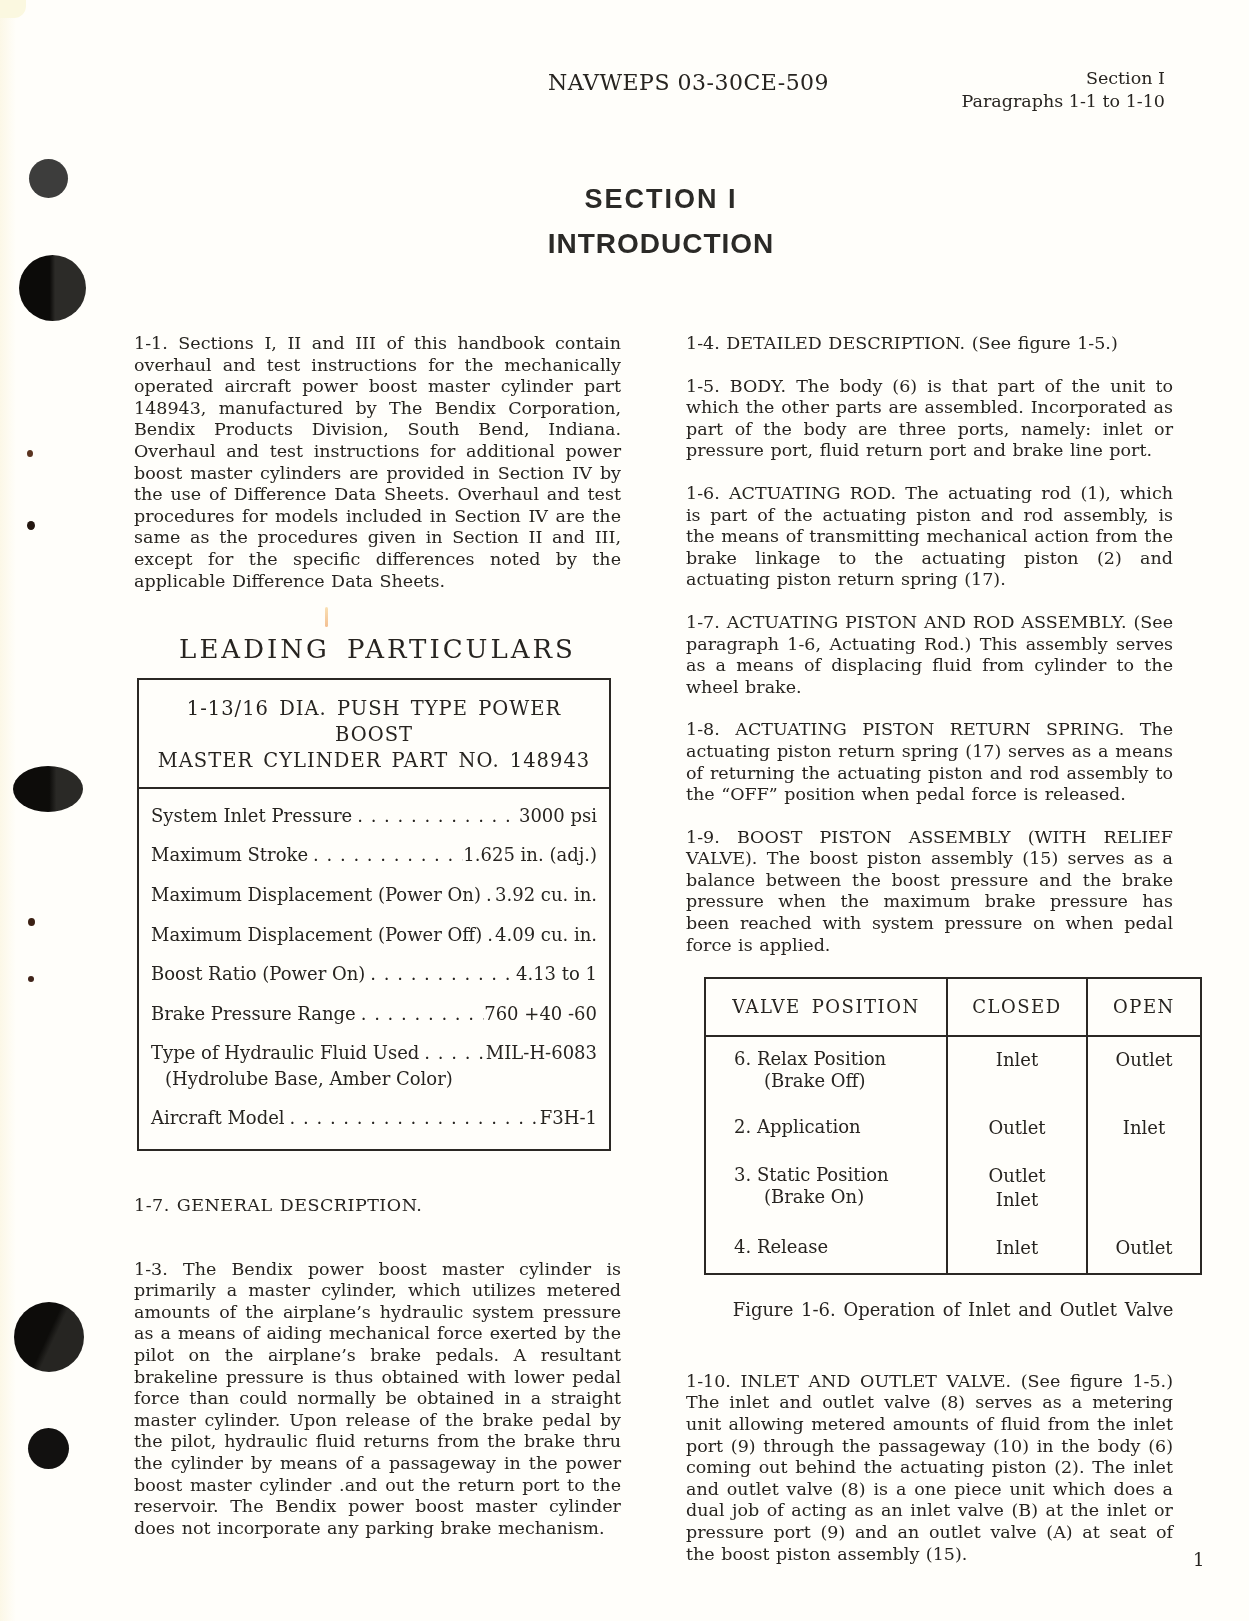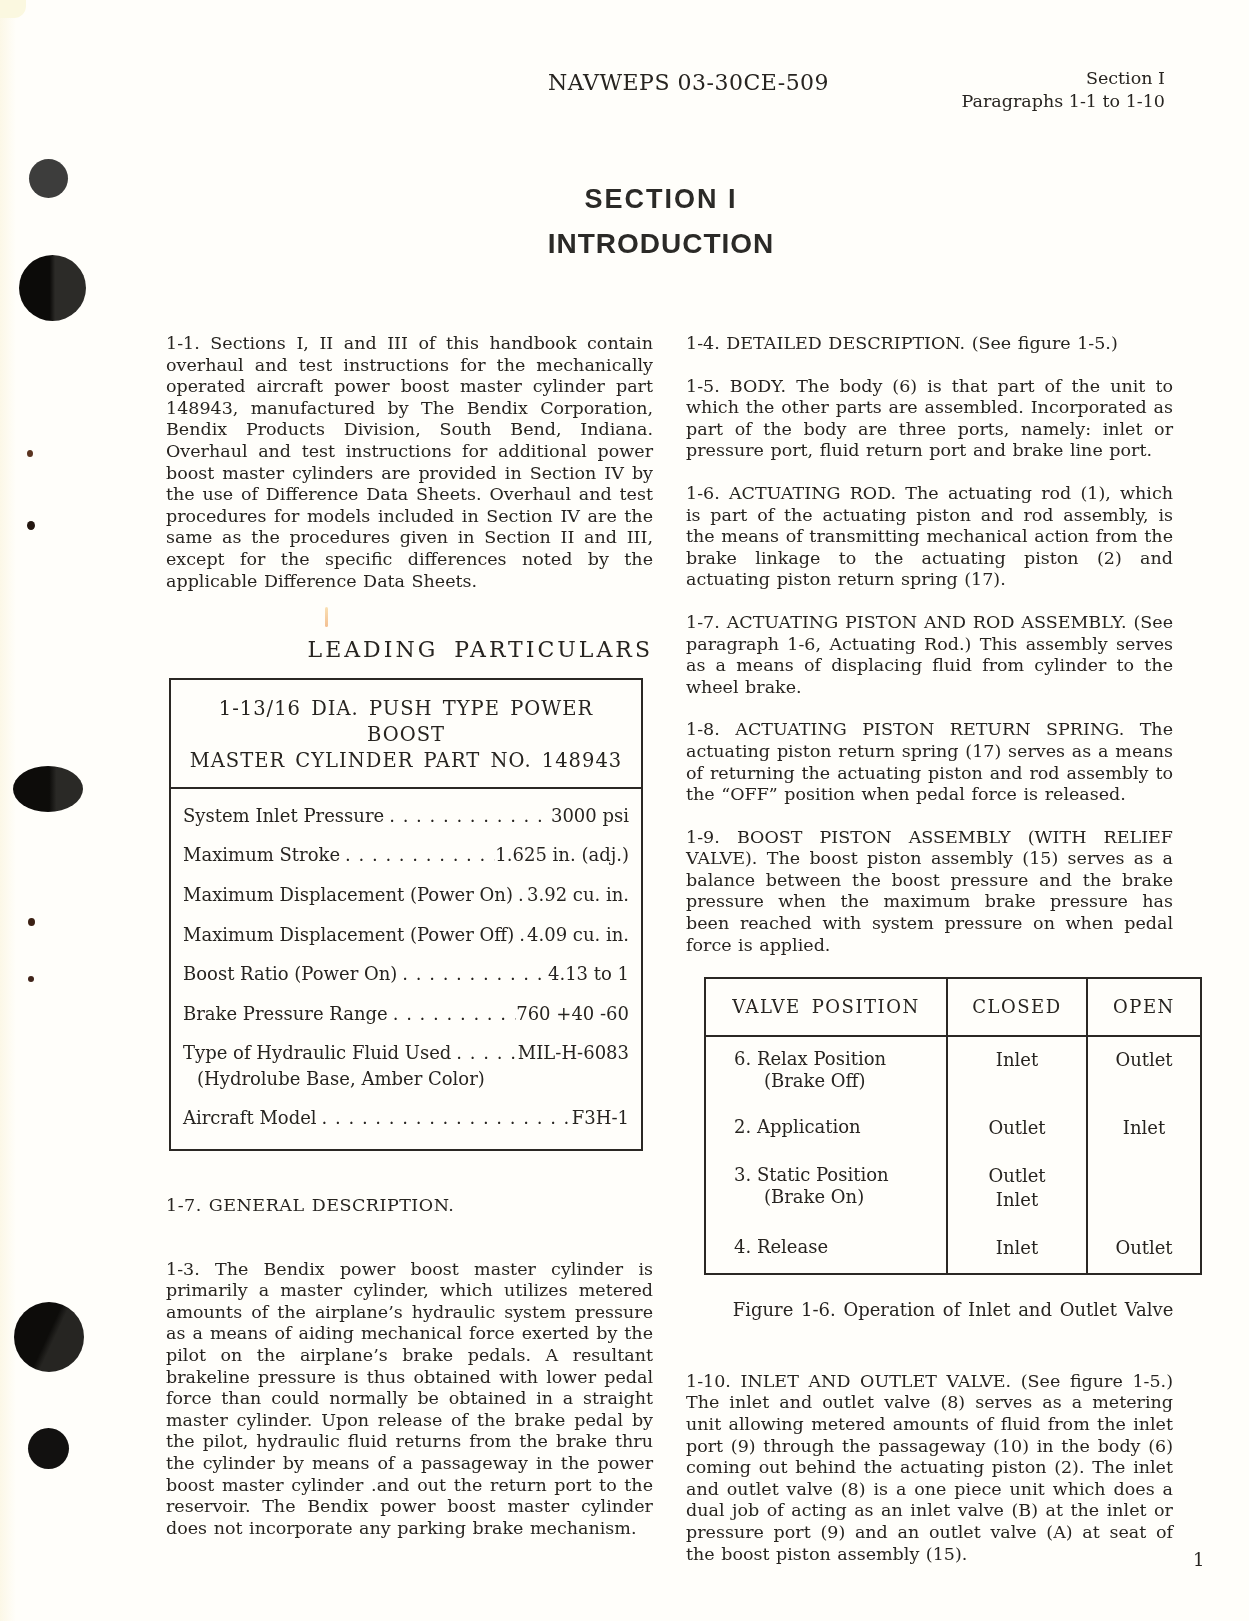--- a/index.html
+++ b/index.html
@@ -33,27 +33,27 @@
   .hdr-right{position:absolute;top:67px;right:84px;text-align:right;font-size:17.5px;line-height:23px;}
 
   
   .title-block{position:absolute;left:150px;top:184px;width:1022px;text-align:center;
     font-family:"Liberation Sans","DejaVu Sans",sans-serif;font-weight:bold;color:#2b2a27;}
   .title-line1{font-size:27px;letter-spacing:2px;}
   .title-line2{font-size:28px;letter-spacing:1px;margin-top:13px;}
 
   
   .col{position:absolute;top:333px;width:487px;font-size:17.5px;line-height:21.6px;}
-  .col-left{left:166px;}
+  .col-left{left:134px;}
   .col-right{left:686px;}
   .col p{margin:0 0 21px 0;text-align:justify;word-spacing:1px;}
   .col p:last-child{margin-bottom:0;}
 
   
-  .lp-heading{text-align:right;font-size:22px;letter-spacing:3px;margin:47px 0 17px 0;word-spacing:6px;}
+  .lp-heading{text-align:center;font-size:26px;letter-spacing:3px;margin:47px 0 17px 0;word-spacing:6px;}
   .lp-box{border:2px solid #2b2824;margin-left:3px;width:470px;}
   .lp-title{text-align:center;font-size:19.5px;line-height:26px;letter-spacing:1px;
     padding:16px 8px 13px 8px;border-bottom:2px solid #2b2824;word-spacing:3px;}
   .lp-rows{padding:16px 12px 18px 12px;font-size:18px;}
   .lp-row{display:flex;align-items:baseline;margin-bottom:18px;}
   .lp-rows .lp-group:last-child .lp-row,.lp-rows > .lp-row:last-child{margin-bottom:2px;}
   .lp-label{white-space:nowrap;}
   .lp-leader{flex:1;overflow:hidden;white-space:nowrap;padding:0 5px;letter-spacing:1px;}
   .lp-value{white-space:nowrap;}
   .lp-sub{margin:-14px 0 18px 14px;font-size:18px;}

